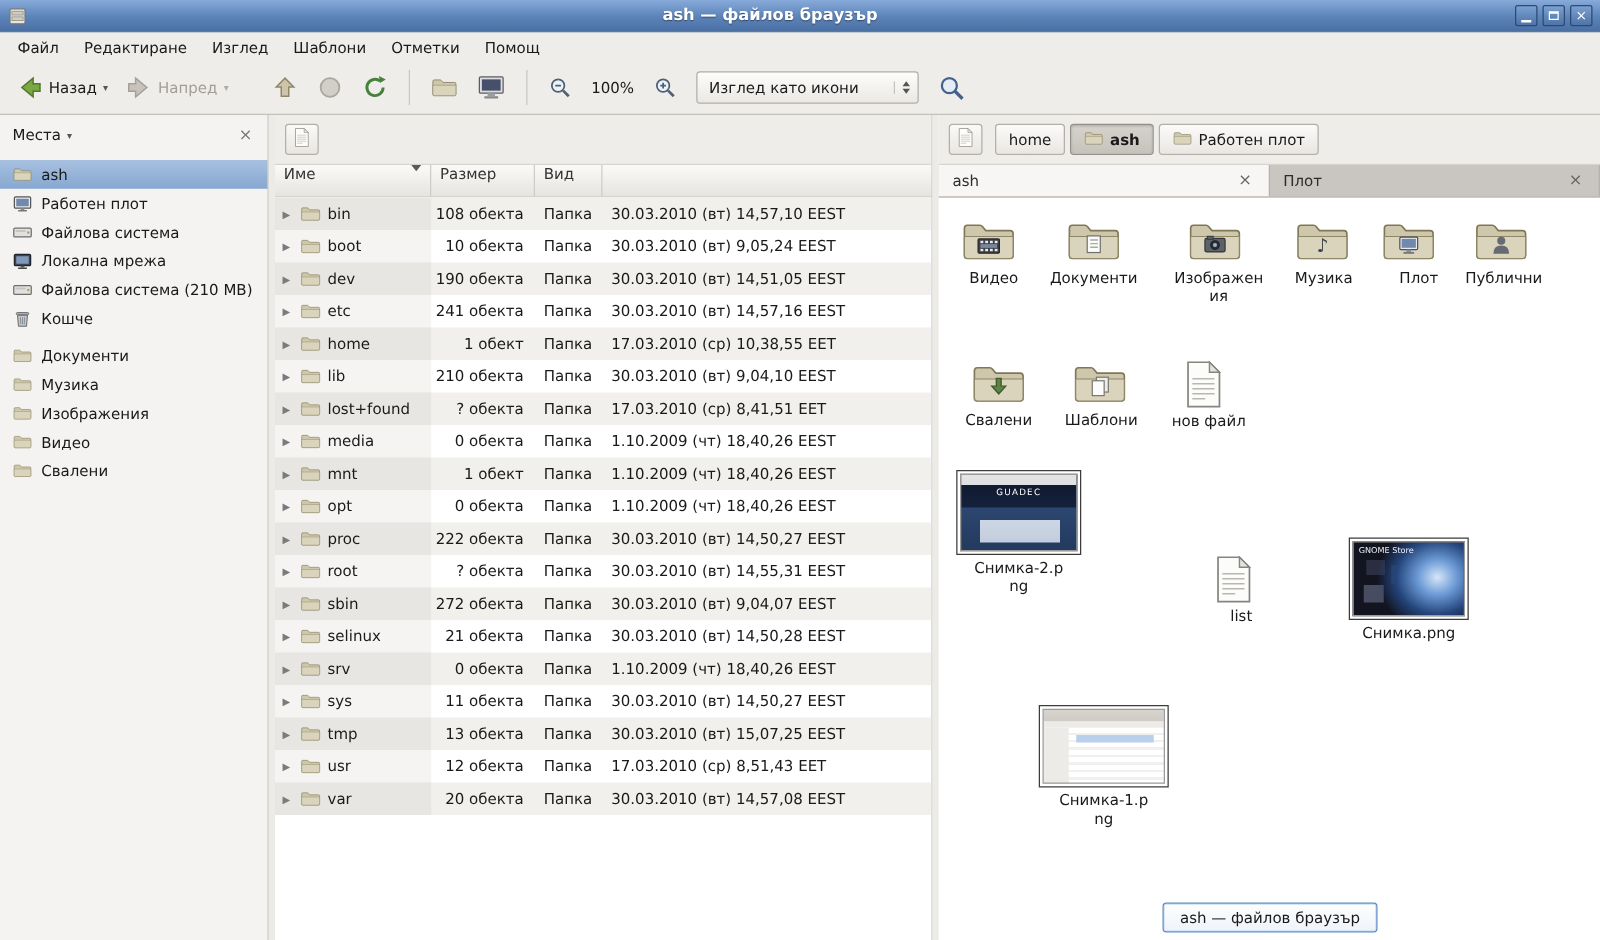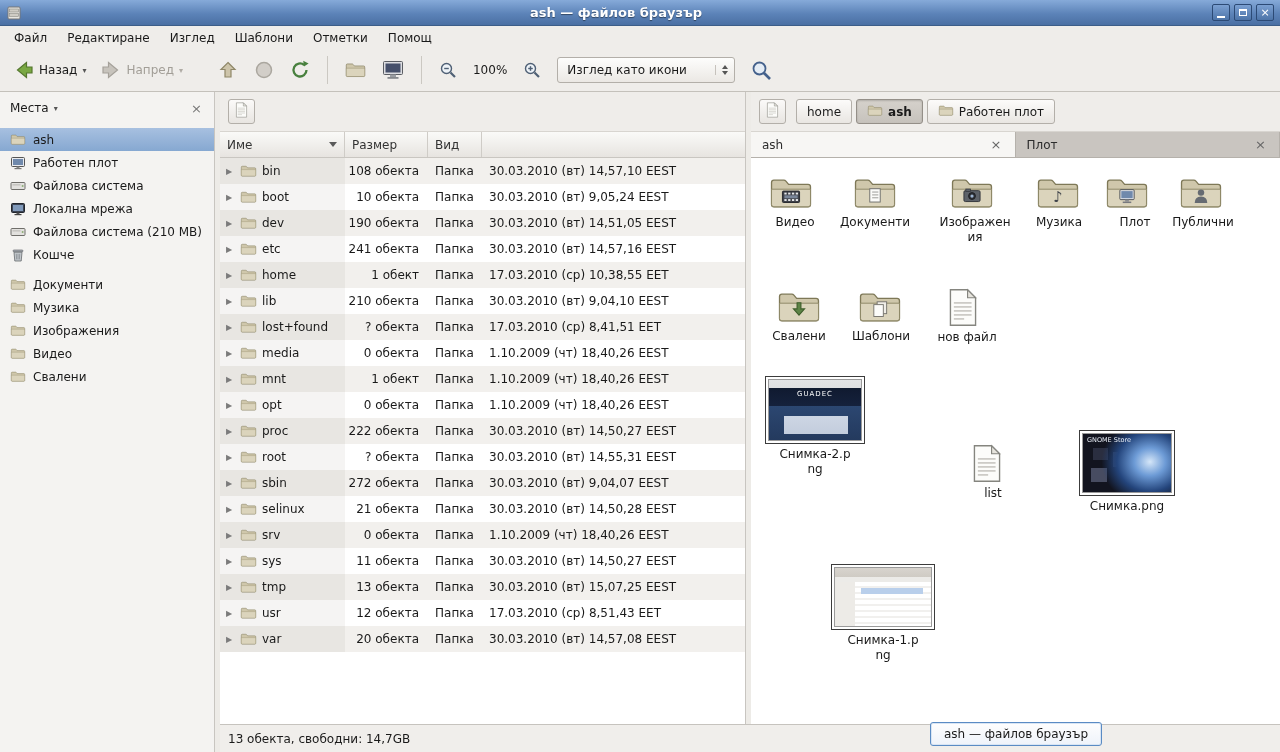--- a/index.html
+++ b/index.html
@@ -61,21 +61,21 @@
   .side-item.group-end { margin-bottom:7px; }
   .side-ico { width:16px; height:16px; display:flex; align-items:center; justify-content:center; }
 
   
   .listpane { width:526px; display:flex; flex-direction:column; background:#fff; border-right:1px solid #c8c5c0; }
   .pane-pathbar { height:40px; background:#efedea; display:flex; align-items:center; padding:0 8px; gap:5px;
     border-bottom:1px solid #d8d5d0; flex:none; }
   .mini-btn { width:27px; height:25px; border:1px solid #b3afa9; border-radius:3px;
     background:linear-gradient(#fbfaf9,#e8e5e1); display:flex; align-items:center; justify-content:center; }
   .thead { height:26px; display:flex; background:linear-gradient(#fafaf8,#e7e4e0); border-bottom:1px solid #c9c6c1; flex:none; }
-  .th { display:flex; align-items:center; padding:0 7px; border-right:1px solid #cfccc7; color:#333; }
+  .th { display:flex; padding:0 7px; border-right:1px solid #cfccc7; color:#333; }
   .th-name { width:125px; justify-content:space-between; }
   .th-size { width:83px; }
   .th-kind { width:54px; }
   .th-date { flex:1; border-right:none; }
   .sort { width:0; height:0; border-left:4px solid transparent; border-right:4px solid transparent; border-top:5px solid #5a5a5a; }
   .tbody { flex:1; overflow:hidden; background:#fff; }
   .trow { height:26px; display:flex; }
   .trow:nth-child(odd) { background:#f2f0ed; }
   .c-name { width:125px; display:flex; align-items:center; gap:5px; padding-left:6px; background:rgba(110,100,85,0.07); }
   .expander { color:#7b7b7b; font-size:8px; width:9px; }
@@ -919,21 +919,18 @@
                 <div class="thumb" style="width: 104px; height: 66px;">
                   <div class="timg files"></div>
                 </div>
                 <div class="icon-label">Снимка-1.png</div>
               </div>
             </div>
         </div>
 
       </div>
 
-      <div class="statusbar">
-        <span>13 обекта, свободни: 14,7GB</span>
-      </div>
     </div>
   </div>
 
   <div class="task-tip">ash — файлов браузър</div>
 
 </div>
 
 </body></html>

